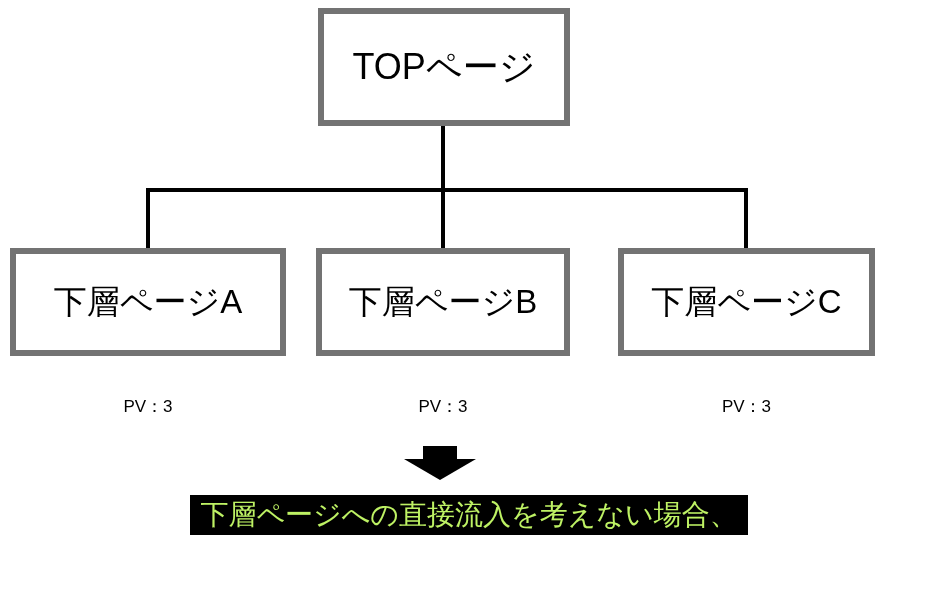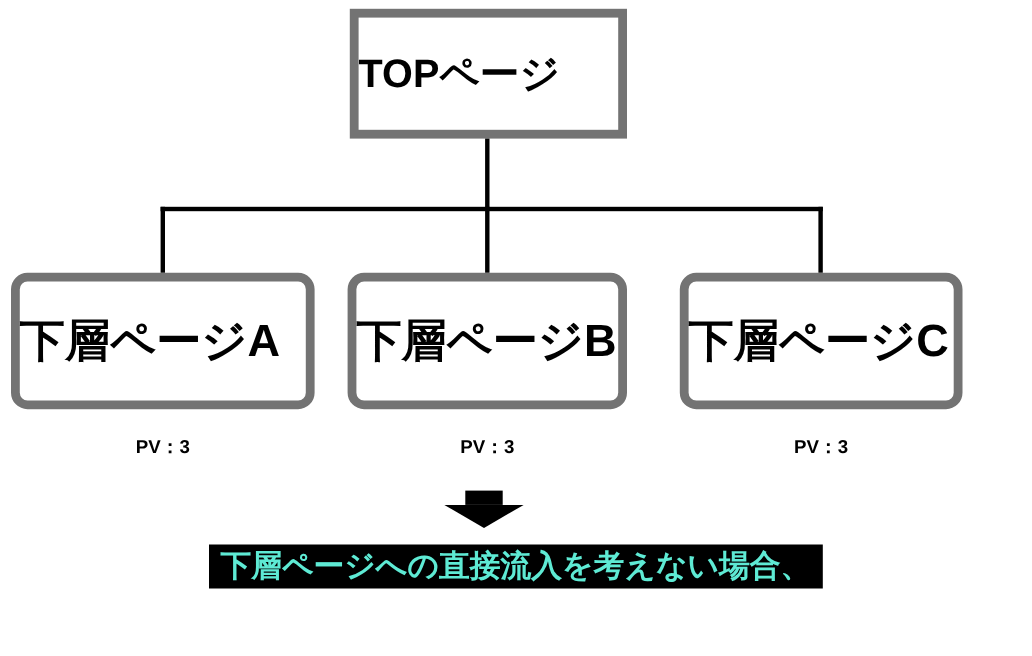--- a/index.html
+++ b/index.html
@@ -11,59 +11,58 @@
     position: relative;
     width: 938px;
     height: 596px;
     background: #ffffff;
     font-family: "Liberation Sans", "DejaVu Sans", sans-serif;
     color: #000000;
     overflow: hidden;
   }
   .node-box {
     position: absolute;
-    border: 8px solid #737373;
+    border: 6px solid #737373;
     background: #ffffff;
     display: flex;
     align-items: center;
-    justify-content: flex-start;
-    font-weight: bold;
+    justify-content: center;
+    font-weight: normal;
     box-sizing: border-box;
   }
   .top-box {
     left: 318px; top: 8px;
     width: 252px; height: 118px;
     font-size: 36px;
   }
   .child-box {
     top: 248px;
-    height: 124px;
-    font-size: 41px;
-    border-radius: 15px;
+    height: 108px;
+    font-size: 33px;
   }
   .child-a { left: 10px;  width: 276px; }
   .child-b { left: 316px; width: 254px; }
   .child-c { left: 618px; width: 257px; }
 
   .stats {
     position: absolute;
     left: 595px; top: 26px;
     font-weight: bold;
     font-size: 16px;
     line-height: 22px;
     white-space: nowrap;
   }
   .stats .note {
     font-size: 15px;
   }
 
   .pv-label {
     position: absolute;
     top: 395px;
-    font-weight: bold;
+    font-weight: normal;
     font-size: 17px;
     text-align: center;
   }
   .pv-a { left: 10px;  width: 276px; }
   .pv-b { left: 316px; width: 254px; }
   .pv-c { left: 618px; width: 257px; }
 
   .line {
     position: absolute;
     background: #000000;
@@ -104,22 +103,22 @@
     left: 0; top: 495px;
     width: 938px;
     text-align: center;
   }
   .conclusion .line-wrap {
     line-height: 0;
   }
   .conclusion .banner-line {
     display: inline-block;
     background: #000000;
-    color: #5eead4;
-    font-weight: bold;
+    color: #bef264;
+    font-weight: normal;
     font-size: 28px;
     line-height: 40px;
     padding: 0 10px;
     white-space: nowrap;
   }
 </style>
 </head>
 <body>
 
 <div class="canvas">

